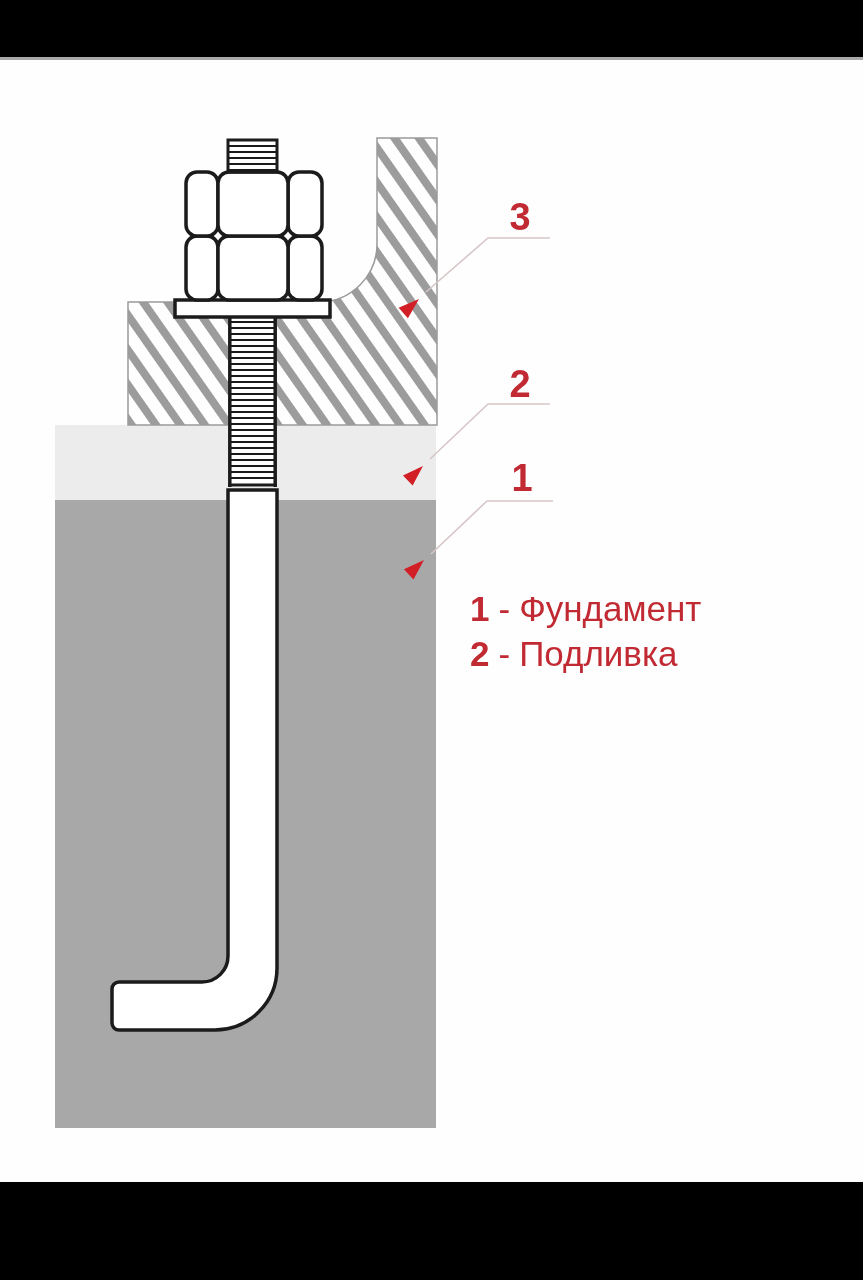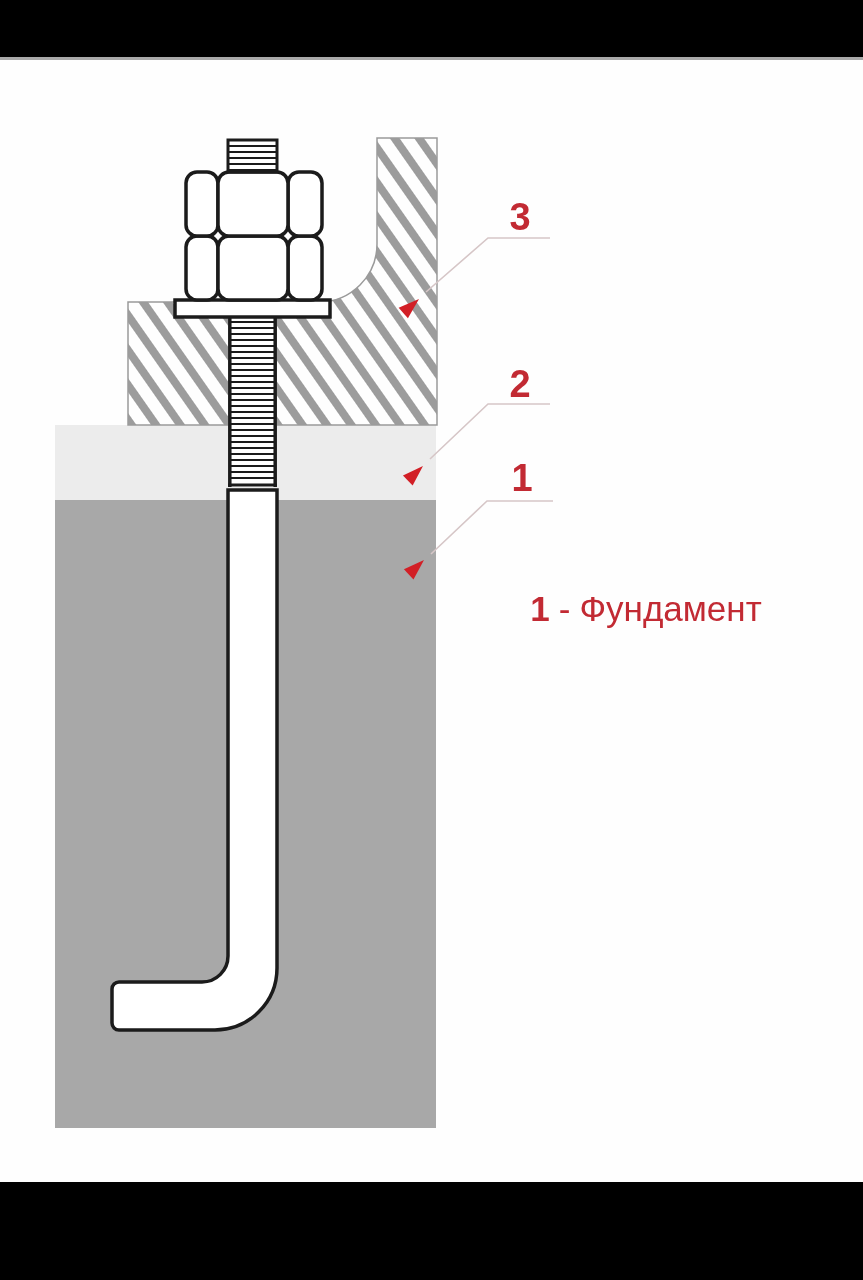--- a/index.html
+++ b/index.html
@@ -49,21 +49,21 @@
   
   .legend {
     position: absolute;
     left: 470px;
     top: 586px;
     width: 352px;
     color: var(--accent-red, #c22a33);
     font-size: 35px;
     line-height: 45px;
   }
-  .legend-item { margin: 0; text-align: center; }
+  .legend-item { margin: 0; }
   .legend-item .num { font-weight: 700; }
   .legend-item .dash { margin: 0 9px; font-weight: 400; }
   .legend-item .lbl { font-weight: 400; }
 </style>
 </head>
 <body>
 
 <div class="page">
 
   <div class="bar top"></div>
@@ -166,16 +166,19 @@
   </svg>
 
   <div class="callout-number n3">3</div>
   <div class="callout-number n2">2</div>
   <div class="callout-number n1">1</div>
 
   <div class="legend">
     <div class="legend-item">
       <span class="num">1</span><span class="dash">-</span><span class="lbl">Фундамент</span>
     </div>
+    <div class="legend-item">
+      <span class="num">2</span><span class="dash">-</span><span class="lbl">Подливка</span>
+    </div>
   </div>
 
   <div class="bar bottom"></div>
 </div>
 
 </body></html>

